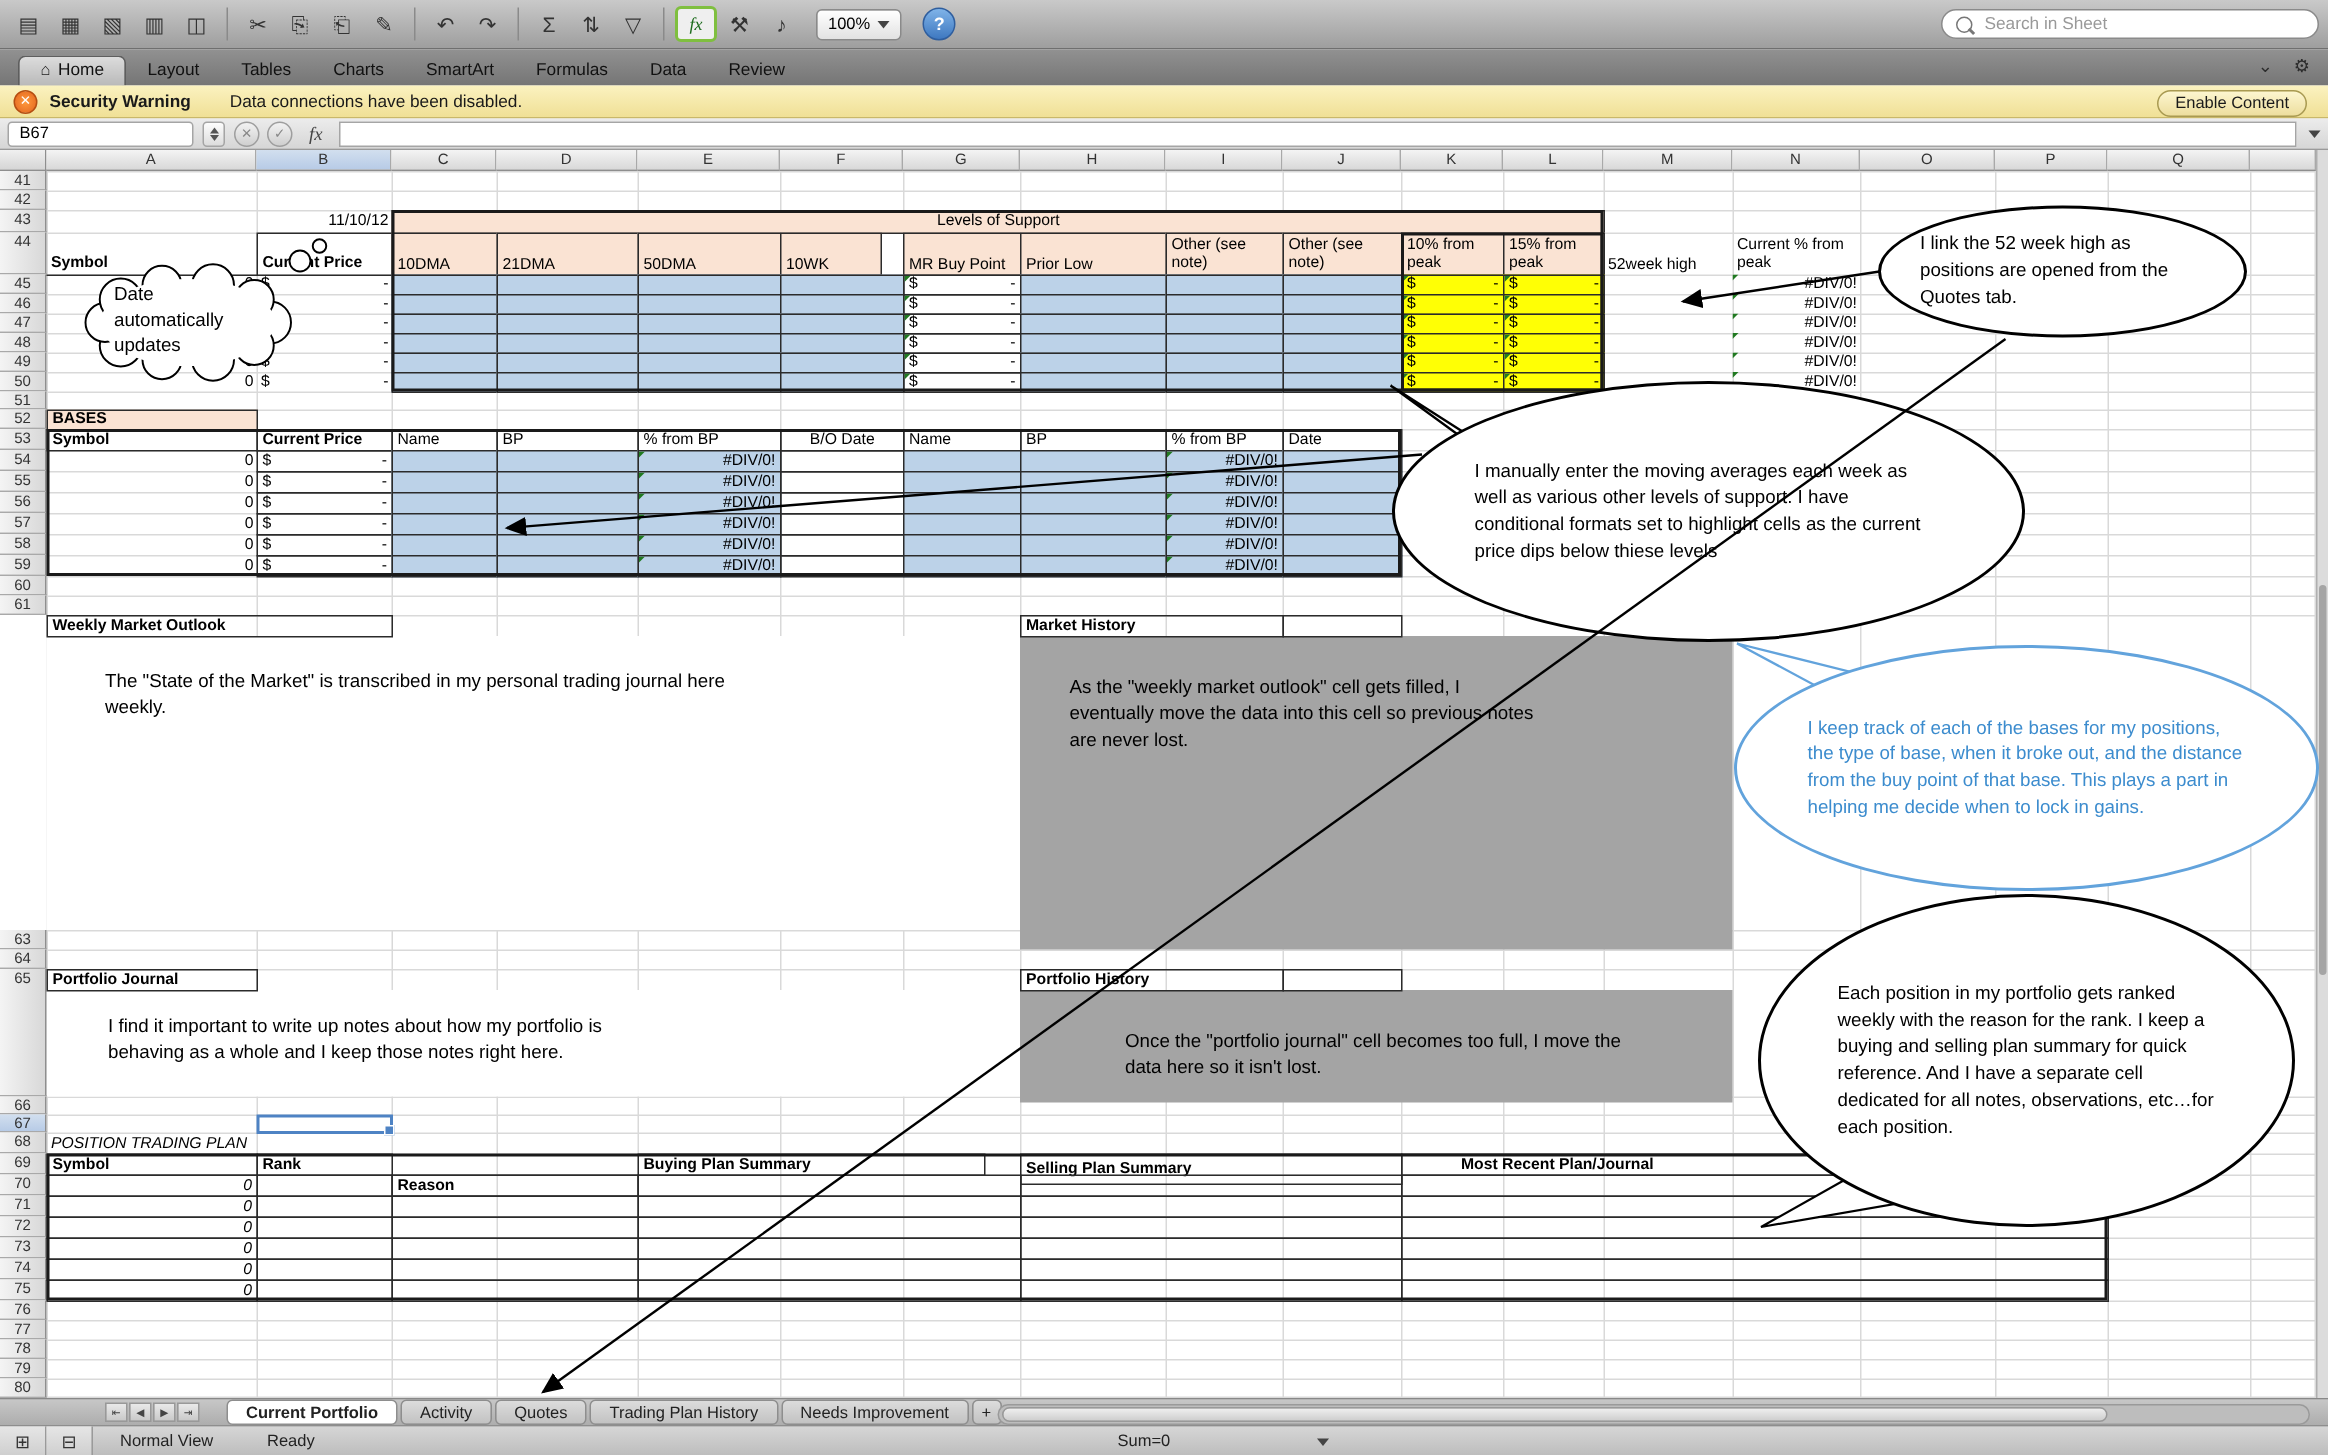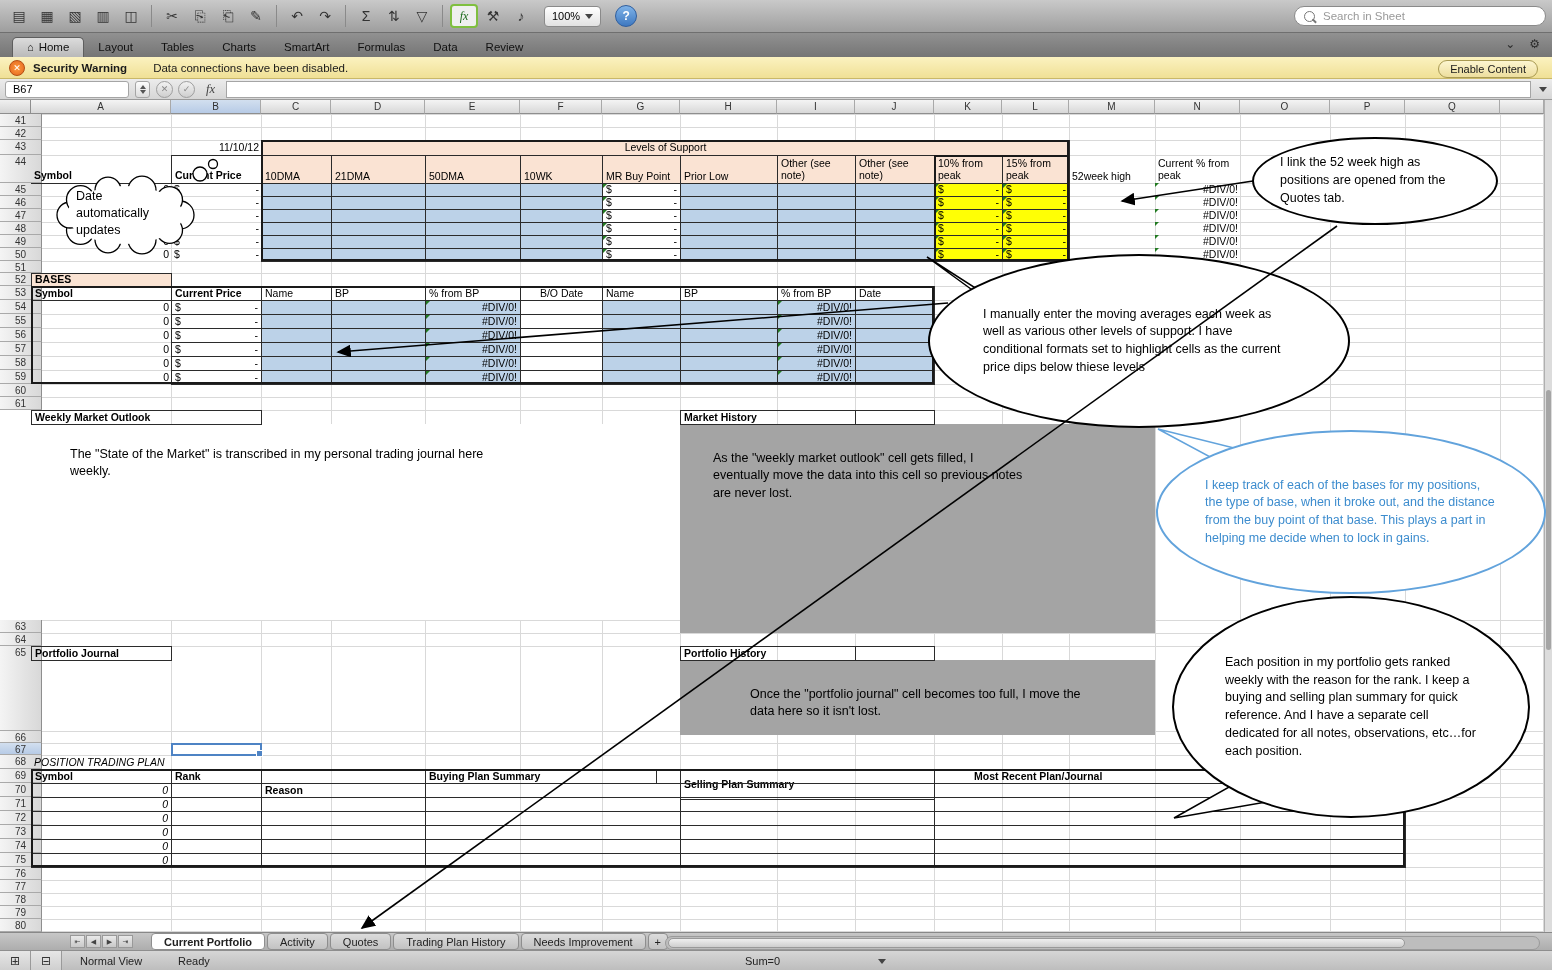--- a/index.html
+++ b/index.html
@@ -68,21 +68,21 @@
   .ffield{flex:1;height:15px;background:#fff;border:1px solid #a5a5a5;margin-right:16px;}
   .fb-arrow{position:absolute;right:5px;top:8px;}
   
   #sheet{position:absolute;top:100px;left:0;width:1544px;height:832px;background:#fff;overflow:hidden;}
   .sa-corner{position:absolute;left:0;top:0;width:31px;height:14px;
              background:linear-gradient(#f0f0f0,#d5d5d5);border-right:1px solid #8e8e8e;
              border-bottom:1px solid #8e8e8e;box-sizing:border-box;}
   .colhead{position:absolute;top:0;height:14px;background:linear-gradient(#f4f4f4,#d8d8d8);
            border-right:1px solid #a9a9a9;border-bottom:1px solid #8e8e8e;box-sizing:border-box;
            font-size:10px;display:flex;align-items:center;justify-content:center;color:#333;}
-  .rowhead{position:absolute;left:0;width:42px;background:linear-gradient(90deg,#f4f4f4,#d8d8d8);
+  .rowhead{position:absolute;left:0;width:31px;background:linear-gradient(90deg,#f4f4f4,#d8d8d8);
            border-bottom:1px solid #a9a9a9;border-right:1px solid #8e8e8e;box-sizing:border-box;
            font-size:10px;display:flex;align-items:flex-start;justify-content:center;color:#333;padding-top:1px;}
   .hl{background:linear-gradient(#d2dfef,#b7cbe6);}
   .gl-v{position:absolute;top:14px;bottom:0;width:1px;background:#d9d9d9;}
   .gl-h{position:absolute;left:31px;right:0;height:1px;background:#d9d9d9;}
   .cell{position:absolute;box-sizing:border-box;font-size:10.5px;line-height:1.1;display:flex;
         align-items:center;padding:0 3px;overflow:hidden;white-space:nowrap;color:#000;}
   .b{font-weight:bold;} .i{font-style:italic;}
   .r{justify-content:flex-end;} .ctr{justify-content:center;}
   .peach{background:#fae3d3;} .blue{background:#bcd2e8;} .yellow{background:#ffff05;}
@@ -292,20 +292,23 @@
     <div class="gl-h" style="top: 793px;"></div>
     <div class="gl-h" style="top: 806px;"></div>
     <div class="gl-h" style="top: 819px;"></div>
     <div class="gl-h" style="top: 831px;"></div>
     <div class="region" style="left: 31px; top: 324px; width: 649px; height: 196px; background: rgb(255, 255, 255);">
       <div class="rtext" style="left: 39px; top: 22px; width: 430px;">The "State of the Market" is transcribed in my personal trading journal here weekly.</div>
     </div>
     <div class="region" style="left: 680px; top: 324px; width: 475px; height: 209px; background: rgb(164, 164, 164);">
       <div class="rtext" style="left: 33px; top: 26px; width: 312px;">As the "weekly market outlook" cell gets filled, I eventually move the data into this cell so previous notes are never lost.</div>
     </div>
+    <div class="region" style="left: 31px; top: 560px; width: 649px; height: 71px; background: rgb(255, 255, 255);">
+      <div class="rtext" style="left: 41px; top: 16px; width: 378px;">I find it important to write up notes about how my portfolio is behaving as a whole and I keep those notes right here.</div>
+    </div>
     <div class="region" style="left: 680px; top: 560px; width: 475px; height: 75px; background: rgb(164, 164, 164);">
       <div class="rtext" style="left: 70px; top: 26px; width: 350px;">Once the "portfolio journal" cell becomes too full, I move the data here so it isn't lost.</div>
     </div>
     <div class="sa-corner"></div>
     <div class="colhead" style="left: 31px; width: 140px;">A</div>
     <div class="colhead hl" style="left: 171px; width: 90px;">B</div>
     <div class="colhead" style="left: 261px; width: 70px;">C</div>
     <div class="colhead" style="left: 331px; width: 94px;">D</div>
     <div class="colhead" style="left: 425px; width: 95px;">E</div>
     <div class="colhead" style="left: 520px; width: 82px;">F</div>
@@ -374,21 +377,21 @@
     </div>
     <div class="cell peach wrap bot bx" style="left: 261px; top: 55px; width: 71px; height: 29px;">
       <span>10DMA</span>
     </div>
     <div class="cell peach wrap bot bx" style="left: 331px; top: 55px; width: 95px; height: 29px;">
       <span>21DMA</span>
     </div>
     <div class="cell peach wrap bot bx" style="left: 425px; top: 55px; width: 96px; height: 29px;">
       <span>50DMA</span>
     </div>
-    <div class="cell peach wrap bot bx" style="left: 520px; top: 55px; width: 83px; height: 29px;">
+    <div class="cell peach wrap bot bx" style="left: 520px; top: 55px; width: 68px; height: 29px;">
       <span>10WK</span>
     </div>
     <div class="cell peach wrap bot bx" style="left: 602px; top: 55px; width: 79px; height: 29px;">
       <span>MR Buy Point</span>
     </div>
     <div class="cell peach wrap bot bx" style="left: 680px; top: 55px; width: 98px; height: 29px;">
       <span>Prior Low</span>
     </div>
     <div class="cell peach wrap bx" style="left: 777px; top: 55px; width: 79px; height: 29px;">
       <span>Other (see note)</span>
@@ -787,21 +790,21 @@
     </div>
     <div class="cell b bx" style="left: 171px; top: 669px; width: 91px; height: 15px;">
       <span>Rank</span>
     </div>
     <div class="cell b bx" style="left: 261px; top: 669px; width: 165px; height: 15px; margin-top: 14px;">
       <span>Reason</span>
     </div>
     <div class="cell b bx" style="left: 425px; top: 669px; width: 232px; height: 15px;">
       <span>Buying Plan Summary</span>
     </div>
-    <div class="cell b bx" style="left: 680px; top: 669px; width: 255px; height: 31px;">
+    <div class="cell b bx" style="left: 680px; top: 669px; width: 255px; height: 21px;">
       <span>Selling Plan Summary</span>
     </div>
     <div class="cell b bx" style="left: 934px; top: 669px; width: 472px; height: 15px; padding-left: 39px;">
       <span>Most Recent Plan/Journal</span>
     </div>
     <div class="cell i r bx" style="left: 31px; top: 683px; width: 141px; height: 15px;">
       <span>0</span>
     </div>
     <div class="cell bx" style="left: 171px; top: 683px; width: 91px; height: 15px;"></div>
     <div class="cell bx" style="left: 261px; top: 683px; width: 165px; height: 15px;"></div>

